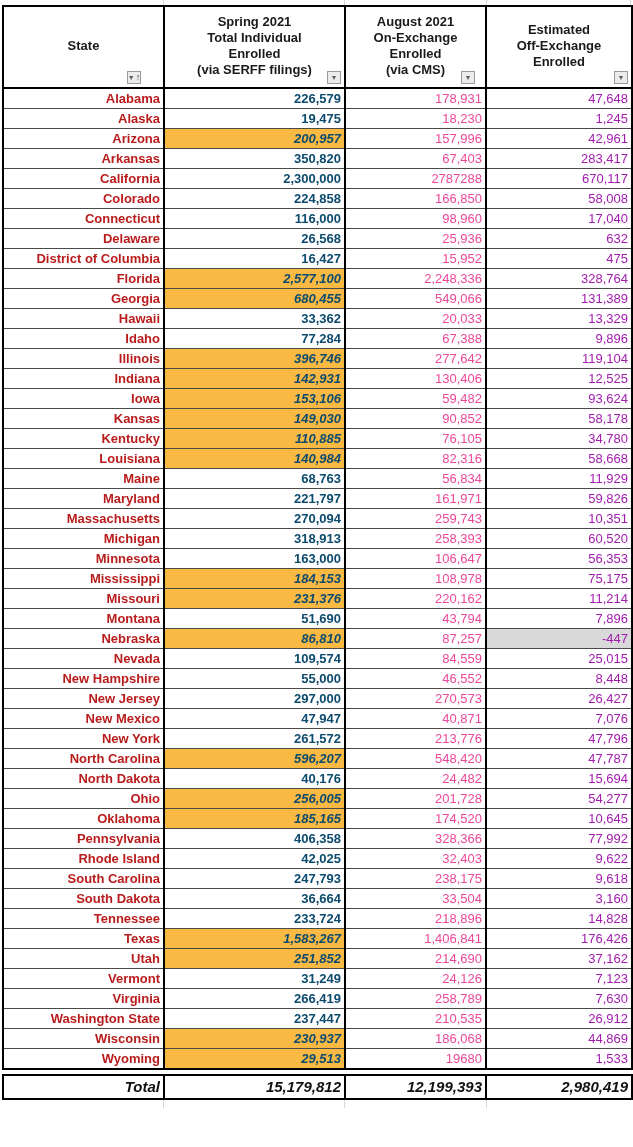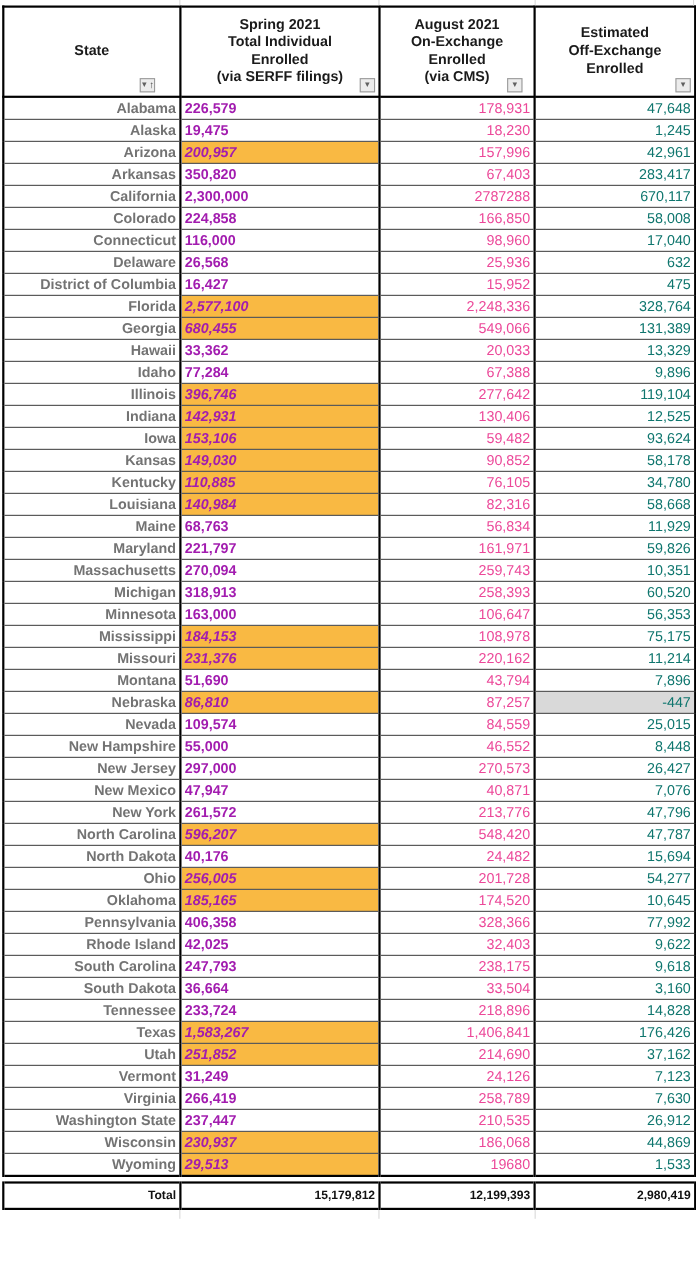--- a/index.html
+++ b/index.html
@@ -68,39 +68,40 @@
     border-left: 2px solid #000;
     border-right: 2px solid #000;
     border-bottom: 1px solid #4a4a4a;
     height: 19px;
     padding: 0 3px;
     font-size: 13px;
     line-height: 19px;
     white-space: nowrap;
     overflow: hidden;
   }
-  td.state-cell  { text-align: right; font-weight: bold; color: #737373; }
-  td.spring-cell { font-weight: bold; color: #a21caf; }
+  td.state-cell  { text-align: right; font-weight: bold; color: #b91c1c; }
+  td.spring-cell { text-align: right; font-weight: bold; color: #0c4a6e; }
   td.august-cell { text-align: right; color: #ec4899; }
-  td.off-cell    { text-align: right; color: #0f766e; }
+  td.off-cell    { text-align: right; color: #a21caf; }
   td.spring-cell.hl { background: var(--hl-color); font-style: italic; }
   td.off-cell.gray  { background: var(--gray-color); }
 
   table.total-table { border: 2px solid #000; margin-top: 4px; }
   table.total-table td {
     border-left: 2px solid #000;
     border-right: 2px solid #000;
     height: 22px;
     padding: 0 3px;
-    font-size: 11px;
+    font-size: 15px;
     line-height: 22px;
     font-weight: bold;
     color: #111;
     text-align: right;
     white-space: nowrap;
+    font-style: italic;
   }
 </style>
 </head>
 <body>
 
 <div class="sheet">
 
   <div class="gridline-strip top">
     <div class="tick t1"></div>
     <div class="tick t2"></div>

